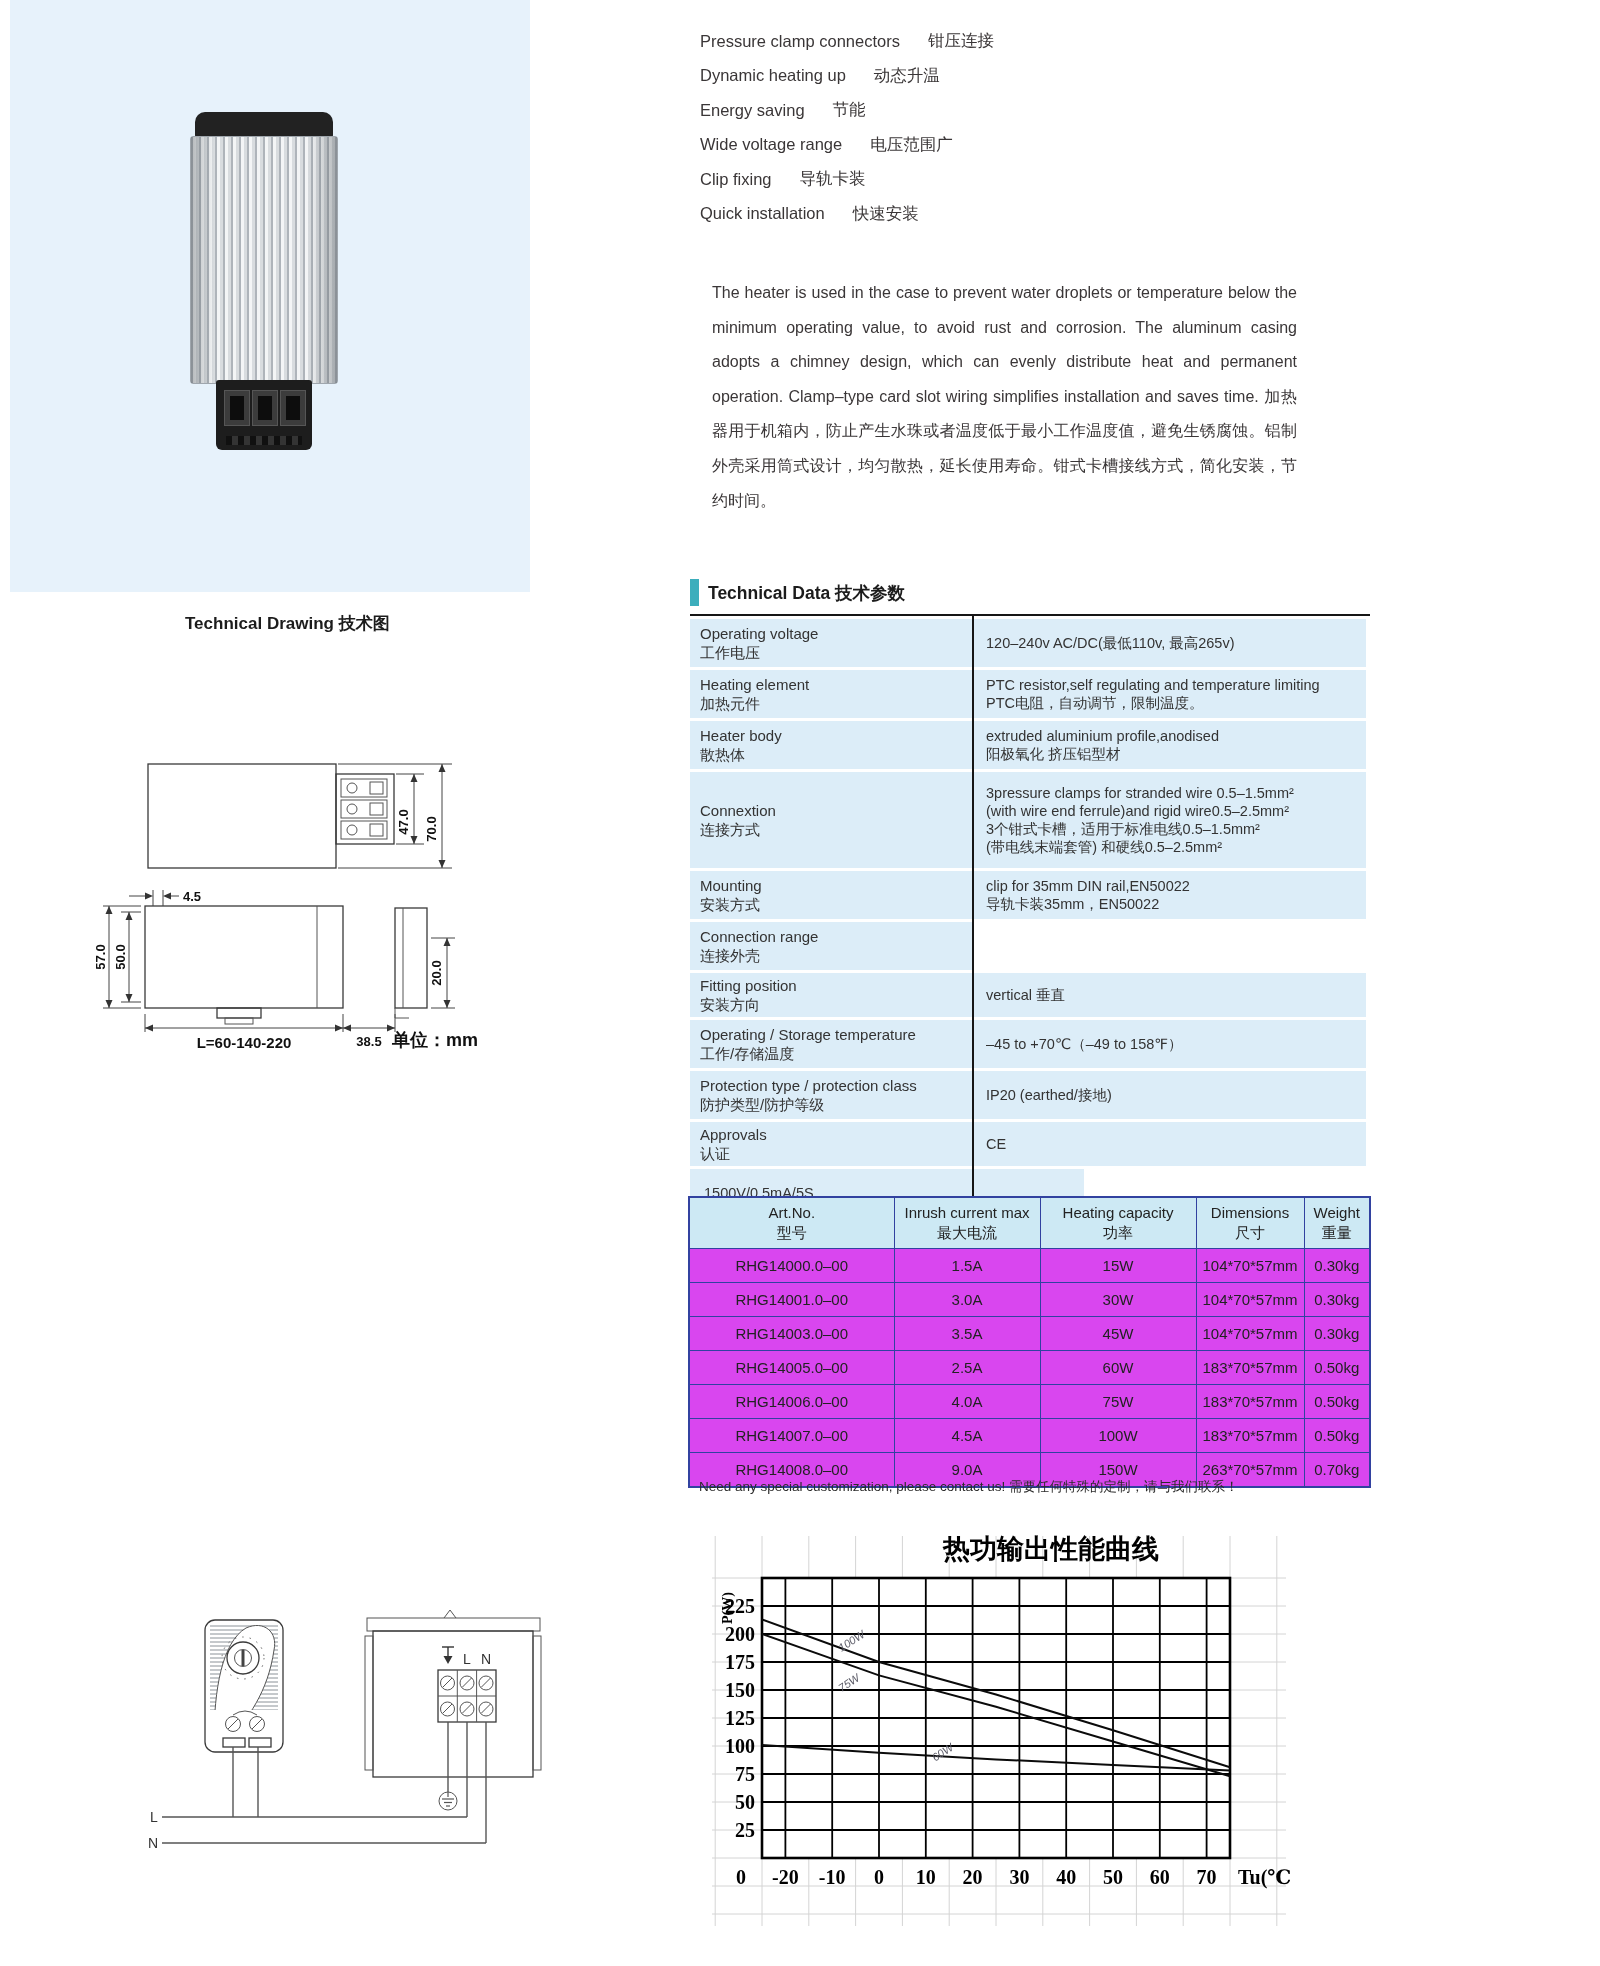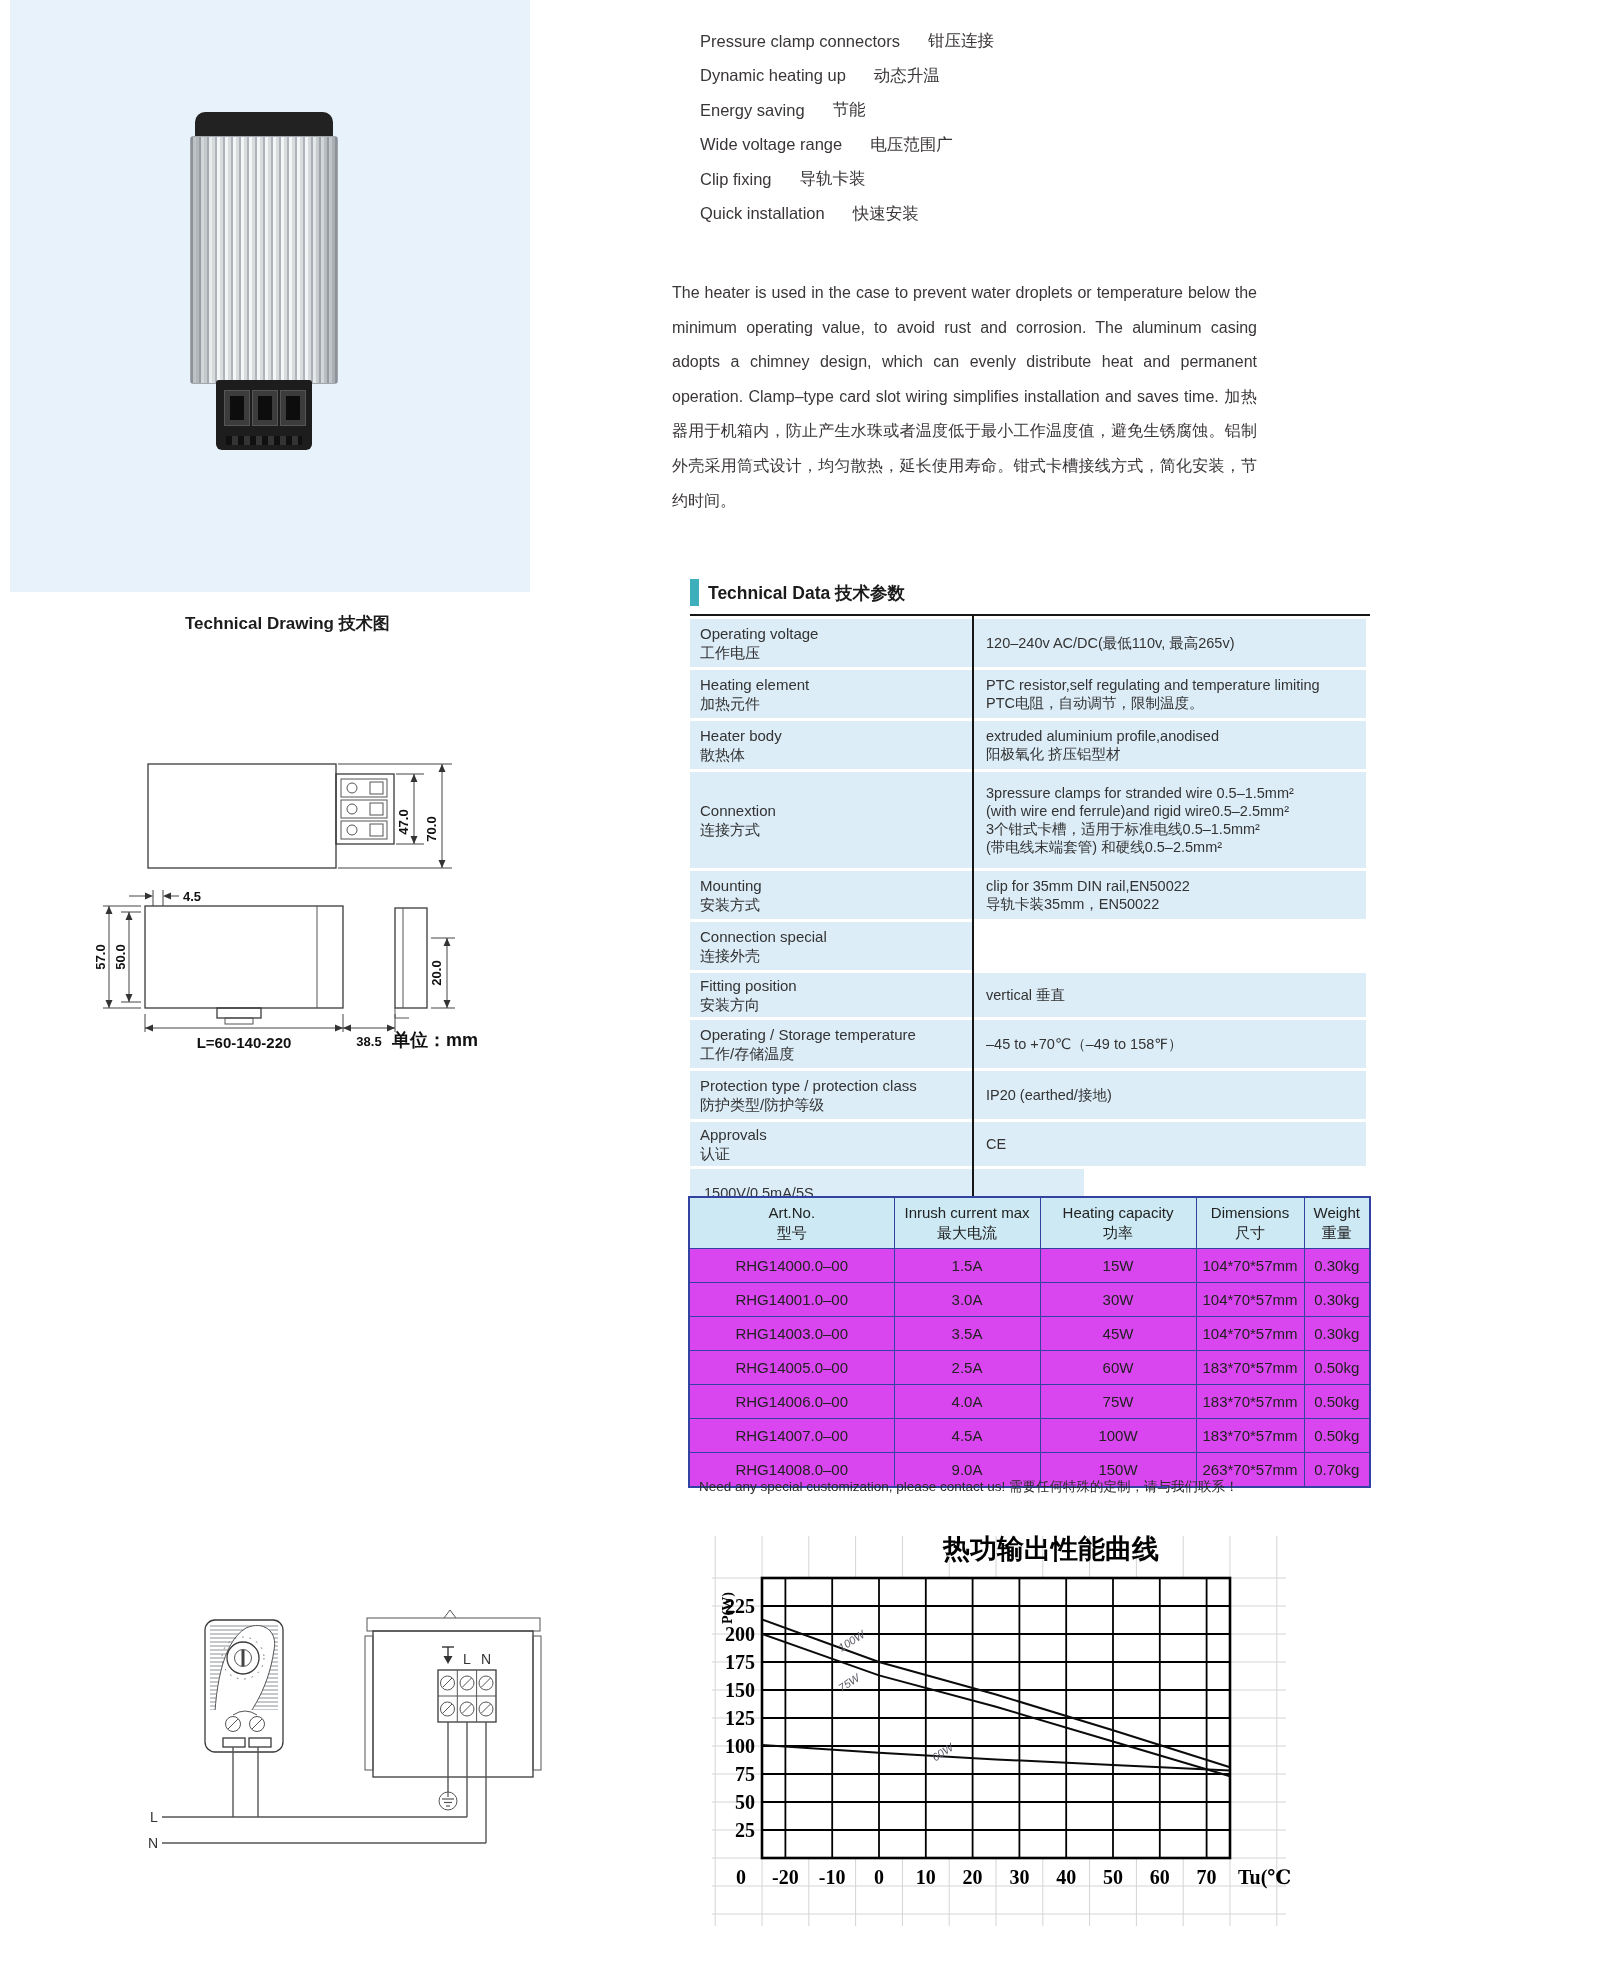--- a/index.html
+++ b/index.html
@@ -25,21 +25,21 @@
 
   .drawing-caption{left:185px;top:612px;font-size:17px;font-weight:bold;color:#1c1c1c;}
   .unit-label{left:392px;top:1028px;font-size:18px;font-weight:bold;color:#111;}
 
   
   .features{left:680px;top:24px;margin-left:20px;}
   .feature{display:flex;align-items:center;height:34.5px;font-size:16.5px;color:#3a3637;}
   .feature .zh{margin-left:28px;}
 
   
-  .description{left:672px;top:276px;width:585px;font-size:16px;line-height:34.6px;text-align:justify;color:#3a3637;}
+  .description{left:712px;top:276px;width:585px;font-size:16px;line-height:34.6px;text-align:justify;color:#3a3637;}
 
   
   .tech-header{left:690px;top:579px;display:flex;align-items:center;}
   .tech-accent{width:9px;height:27px;background:#3caebc;margin-right:9px;}
   .tech-title{font-size:17.5px;font-weight:bold;color:#1c1c1c;}
 
   .tech-table{left:690px;top:614px;width:680px;border-top:2px solid #161616;border-bottom:2px solid #161616;
     padding:3px 0;position:absolute;}
   .tech-table::after{content:'';position:absolute;left:282px;top:0;bottom:0;width:2px;background:#161616;}
   .t-row{display:flex;margin-bottom:3px;}
@@ -347,21 +347,21 @@
         <span>Mounting</span>
         <span>安装方式</span>
       </div>
     <div class="val">
         <span>clip for 35mm DIN rail,EN50022</span>
         <span>导轨卡装35mm，EN50022</span>
       </div>
   </div>
   <div class="t-row h48">
     <div class="lbl">
-        <span>Connection special</span>
+        <span>Connection range</span>
         <span>连接外壳</span>
       </div>
   </div>
   <div class="t-row h42">
     <div class="lbl">
         <span>Fitting position</span>
         <span>安装方向</span>
       </div>
     <div class="val">
         <span>vertical 垂直</span>

